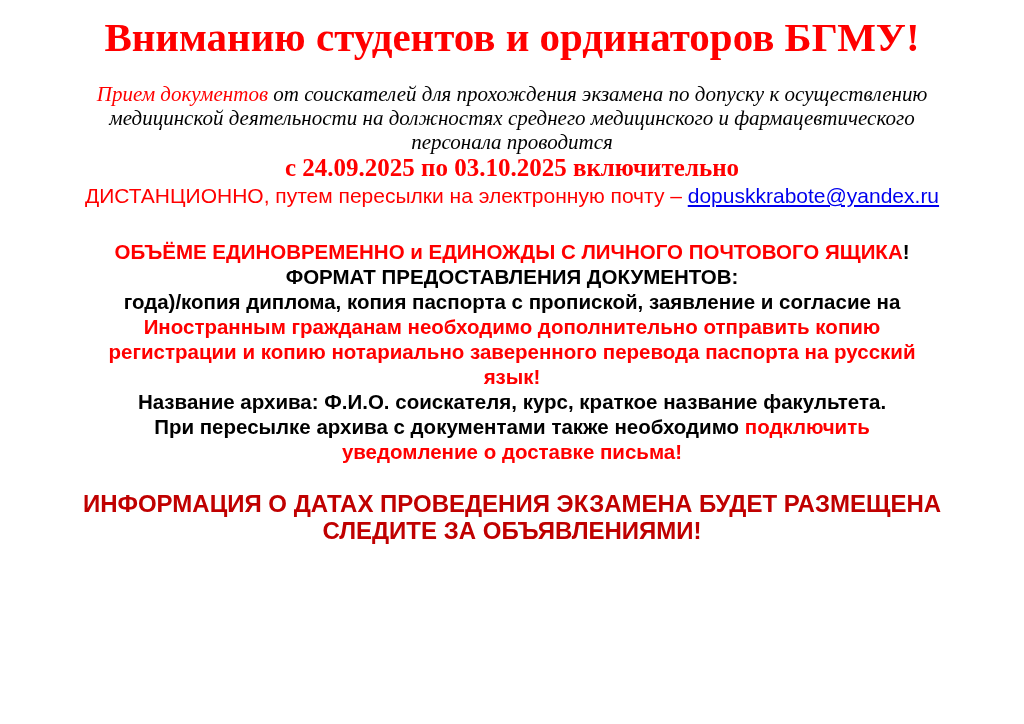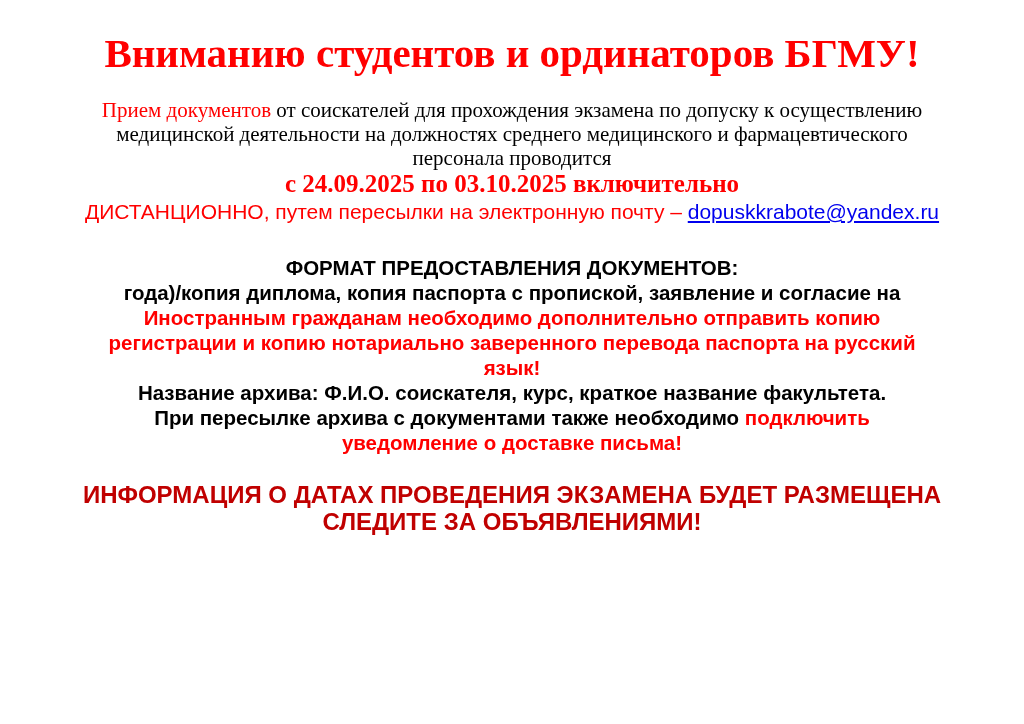--- a/index.html
+++ b/index.html
@@ -6,40 +6,41 @@
   html, body { background: #ffffff; }
   body { font-family: "Liberation Serif", serif; }
 
   .page {
     position: relative;
     width: 1024px;
     height: 720px;
     margin: 0 auto;
     background: #ffffff;
     overflow: hidden;
-    padding-top: 28px;
+    padding-top: 12px;
     text-align: center;
   }
 
   .title {
     font-family: "Liberation Serif", serif;
     font-weight: bold;
     font-size: 41px;
     line-height: 50px;
     color: var(--red, #ff0000);
     margin-bottom: 20px;
     white-space: nowrap;
   }
 
   .block .line { white-space: nowrap; }
 
   .intro {
     font-family: "Liberation Serif", serif;
     font-size: 21px;
     line-height: 24px;
+    font-style: italic;
   }
 
   .dates {
     font-family: "Liberation Serif", serif;
     font-weight: bold;
     font-size: 25px;
     line-height: 28px;
   }
 
   .remote {
@@ -88,20 +89,21 @@
 
   <div class="block dates">
       <div class="line"><span class="run red">с 24.09.2025 по 03.10.2025 включительно</span></div>
     </div>
 
   <div class="block remote">
       <div class="line"><span class="run red">ДИСТАНЦИОННО, путем пересылки на электронную почту – </span><a class="run link" href="#">dopuskkrabote@yandex.ru</a></div>
     </div>
 
   <div class="block requirements">
+      <div class="line"><span class="run red">ОБЪЁМЕ ЕДИНОВРЕМЕННО и ЕДИНОЖДЫ С ЛИЧНОГО ПОЧТОВОГО ЯЩИКА</span><span class="run black">!</span></div>
       <div class="line"><span class="run black">ФОРМАТ ПРЕДОСТАВЛЕНИЯ ДОКУМЕНТОВ:</span></div>
       <div class="line"><span class="run black">года)/копия диплома, копия паспорта с пропиской, заявление и согласие на</span></div>
       <div class="line"><span class="run red">Иностранным гражданам необходимо дополнительно отправить копию</span></div>
       <div class="line"><span class="run red">регистрации и копию нотариально заверенного перевода паспорта на русский</span></div>
       <div class="line"><span class="run red">язык!</span></div>
       <div class="line"><span class="run black">Название архива: Ф.И.О. соискателя, курс, краткое название факультета.</span></div>
       <div class="line"><span class="run black">При пересылке архива с документами также необходимо </span><span class="run red">подключить</span></div>
       <div class="line"><span class="run red">уведомление о доставке письма!</span></div>
     </div>
 

